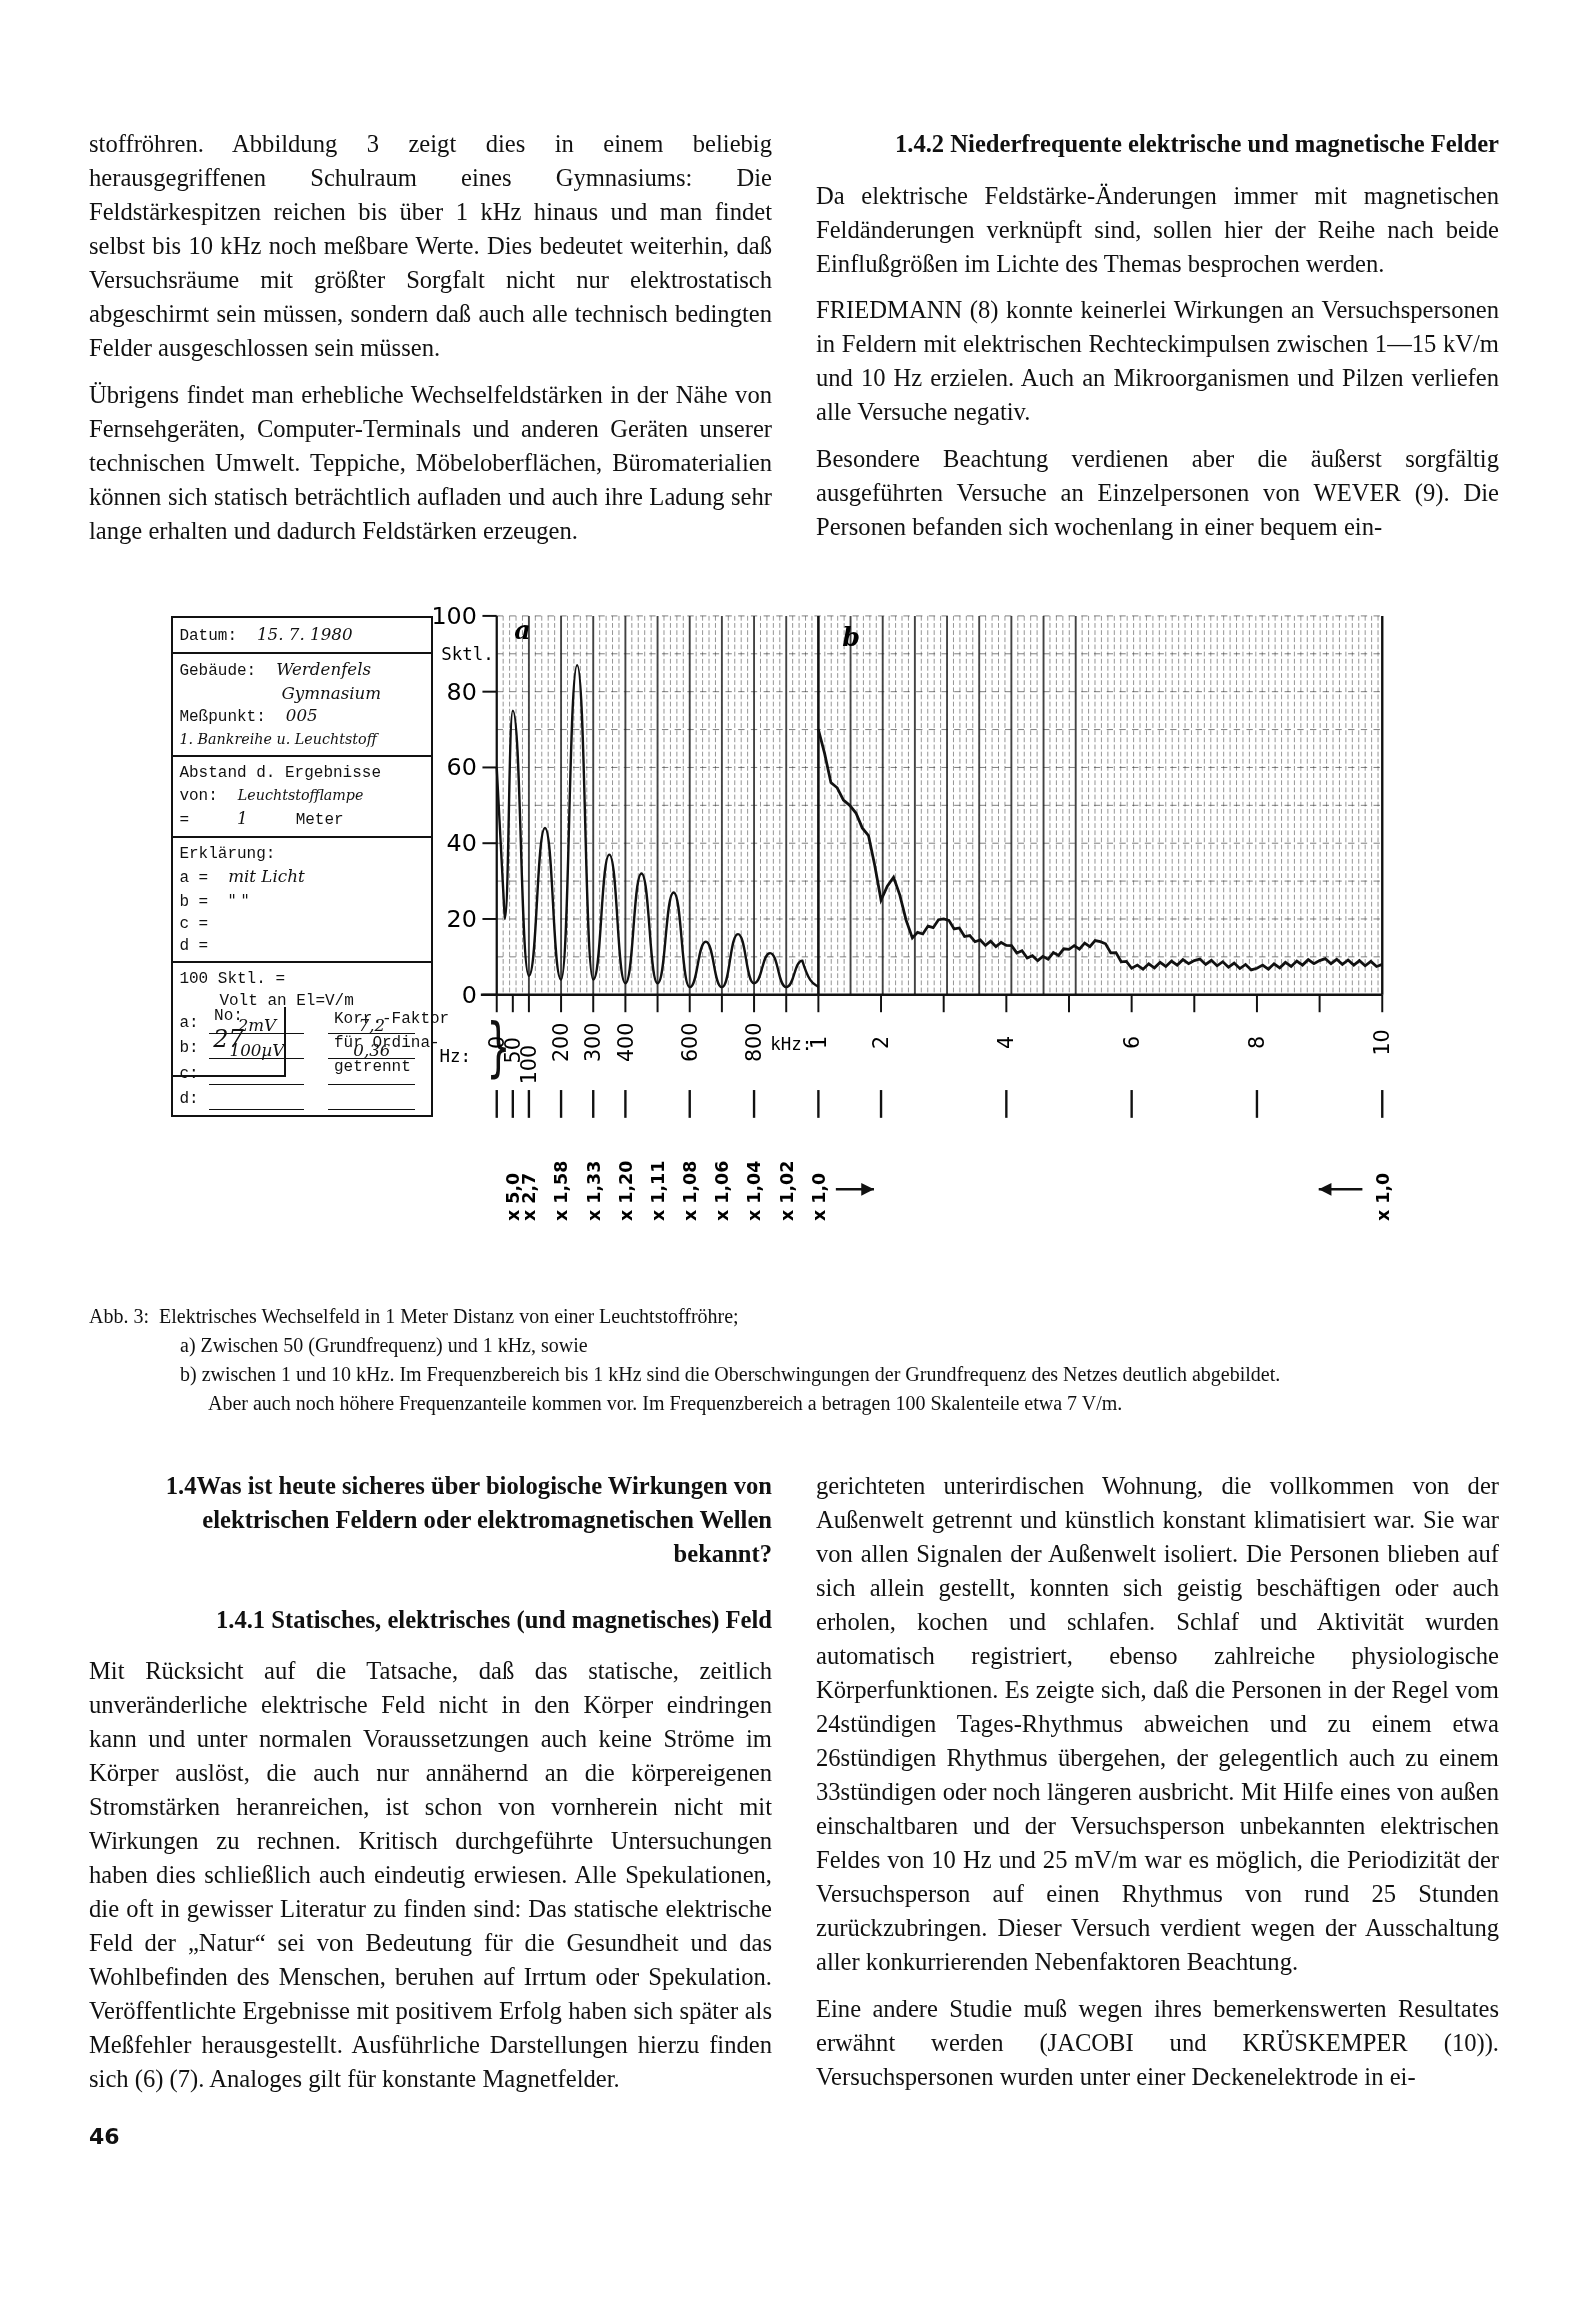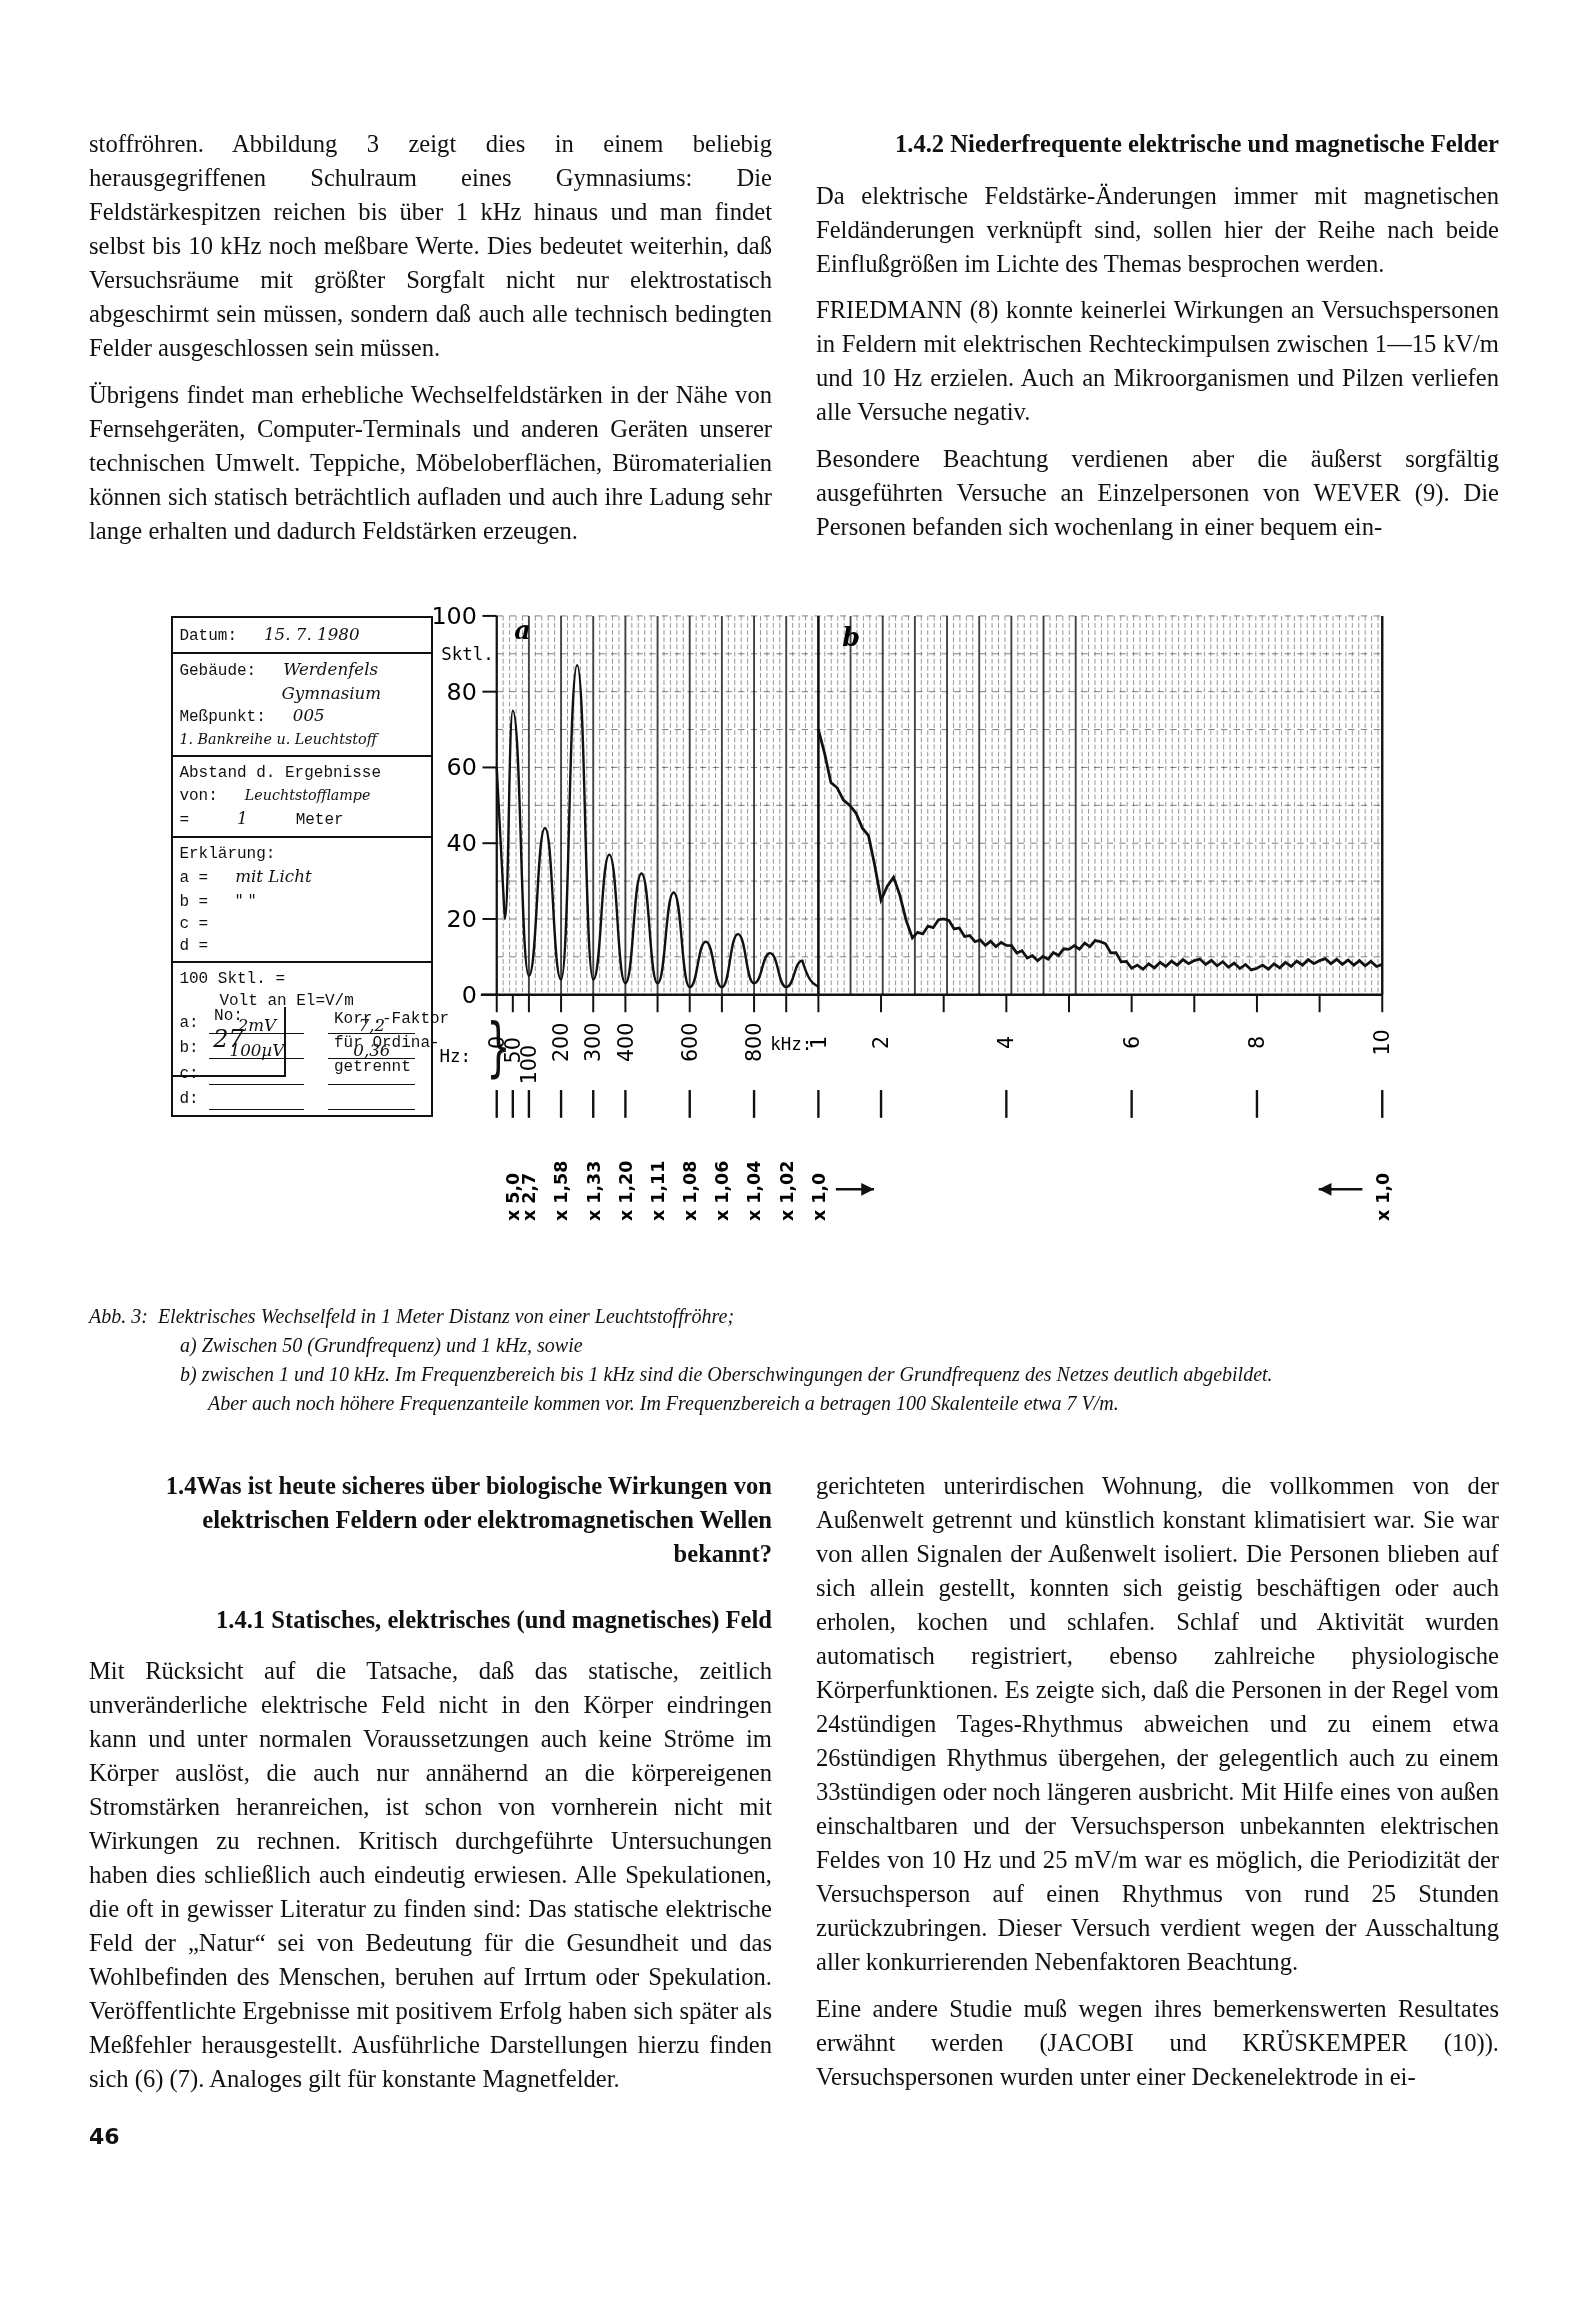--- a/index.html
+++ b/index.html
@@ -11,28 +11,28 @@
   #col-bot-left { left:89px; top:1469px; width:683px; }
   #col-bot-right { left:816px; top:1469px; width:683px; }
   h2.sec { font-size:24.6px; line-height:34px; font-weight:bold; margin:0 0 17.5px 0; text-align:right; }
   h2.sec .num { display:inline-block; }
   h2.hang { padding-left:46px; text-indent:-46px; }
   .figure { position:absolute; left:159px; top:604px; width:1287px; height:683px; }
   .infobox { position:absolute; left:12px; top:12px; width:258px; border:2.4px solid #111; font-family:"Liberation Mono", "DejaVu Sans Mono", monospace; font-size:16px; line-height:22px; }
   .infobox .cell { border-bottom:2.4px solid #111; padding:4.8px 6.4px; }
   .infobox .cell:last-child { border-bottom:none; }
   .hand { font-family:"DejaVu Serif", serif; font-style:italic; font-weight:normal; font-size:16.7px; }
-  .row-line { display:flex; align-items:baseline; gap:27px; }
+  .row-line { display:flex; align-items:baseline; gap:20px; }
   .volt-grid { display:grid; grid-template-columns:30px 95px 24px 87px; row-gap:3.2px; align-items:end; }
   .volt-grid .blank { border-bottom:1.6px solid #111; height:19px; text-align:center; }
   .nobox { position:absolute; left:12px; top:403px; width:111px; height:68px; border:2.4px solid #111; border-top:none; font-family:"Liberation Mono", monospace; font-size:16px; text-align:center; }
   .korr { position:absolute; left:175px; top:403px; font-family:"Liberation Mono", monospace; font-size:16px; line-height:24px; }
   .brace { position:absolute; left:319px; top:411px; font-size:64px; line-height:64px; font-family:"DejaVu Sans", sans-serif; transform:scaleX(0.6); }
   .chart { position:absolute; left:0; top:0; }
-  .caption { position:absolute; left:89px; top:1302px; width:1414px; font-size:20px; line-height:29px;font-style:italic; }
+  .caption { position:absolute; left:89px; top:1302px; width:1414px; font-size:20px; line-height:29px; }
   .caption .indent { padding-left:91px; }
   .caption .indent2 { padding-left:119px; }
   .pagenum { position:absolute; left:89px; top:2124px; font-family:"DejaVu Sans", sans-serif; font-weight:bold; font-size:22px; }
 </style>
 </head>
 <body>
 
 <div id="col-top-left" class="col">
   <p>stoffröhren. Abbildung 3 zeigt dies in einem beliebig herausgegriffenen Schulraum eines Gymnasiums: Die Feldstärkespitzen reichen bis über 1 kHz hinaus und man findet selbst bis 10 kHz noch meßbare Werte. Dies bedeutet weiterhin, daß Versuchsräume mit größter Sorgfalt nicht nur elektrostatisch abgeschirmt sein müssen, sondern daß auch alle technisch bedingten Felder ausgeschlossen sein müssen.</p>
   <p>Übrigens findet man erhebliche Wechselfeldstärken in der Nähe von Fernsehgeräten, Computer-Terminals und anderen Geräten unserer technischen Umwelt. Teppiche, Möbeloberflächen, Büromaterialien können sich statisch beträchtlich aufladen und auch ihre Ladung sehr lange erhalten und dadurch Feldstärken erzeugen.</p>

